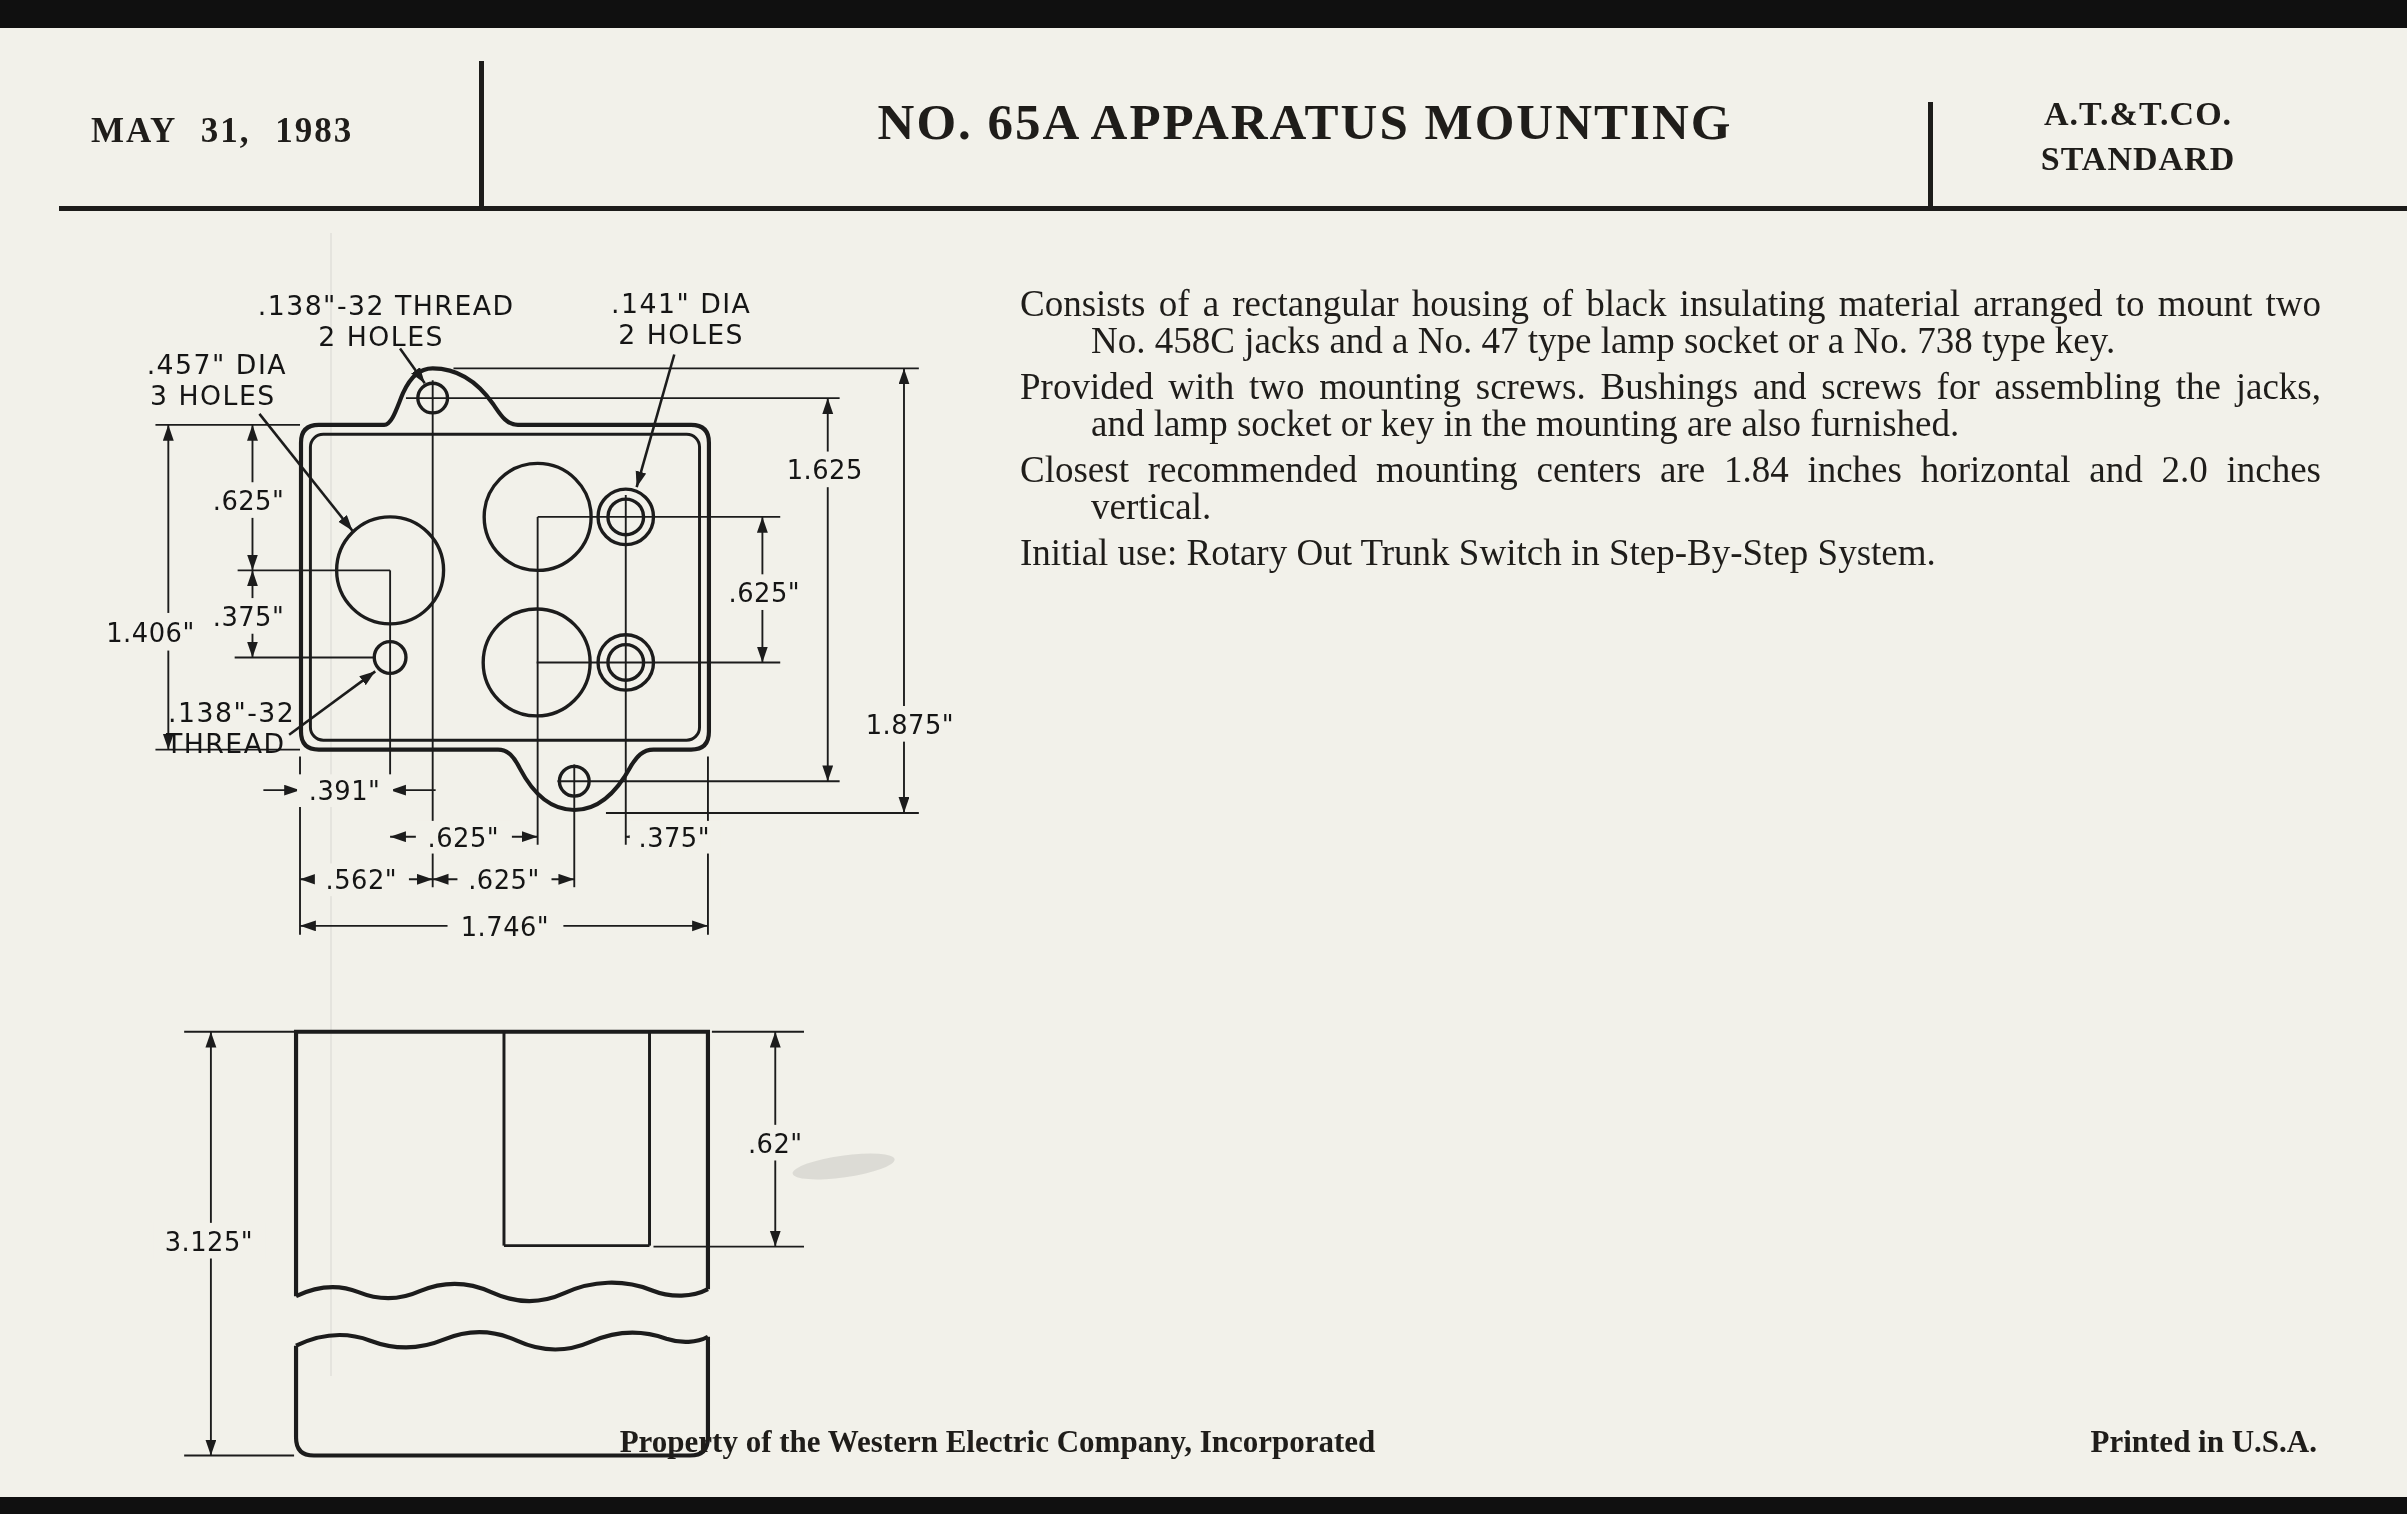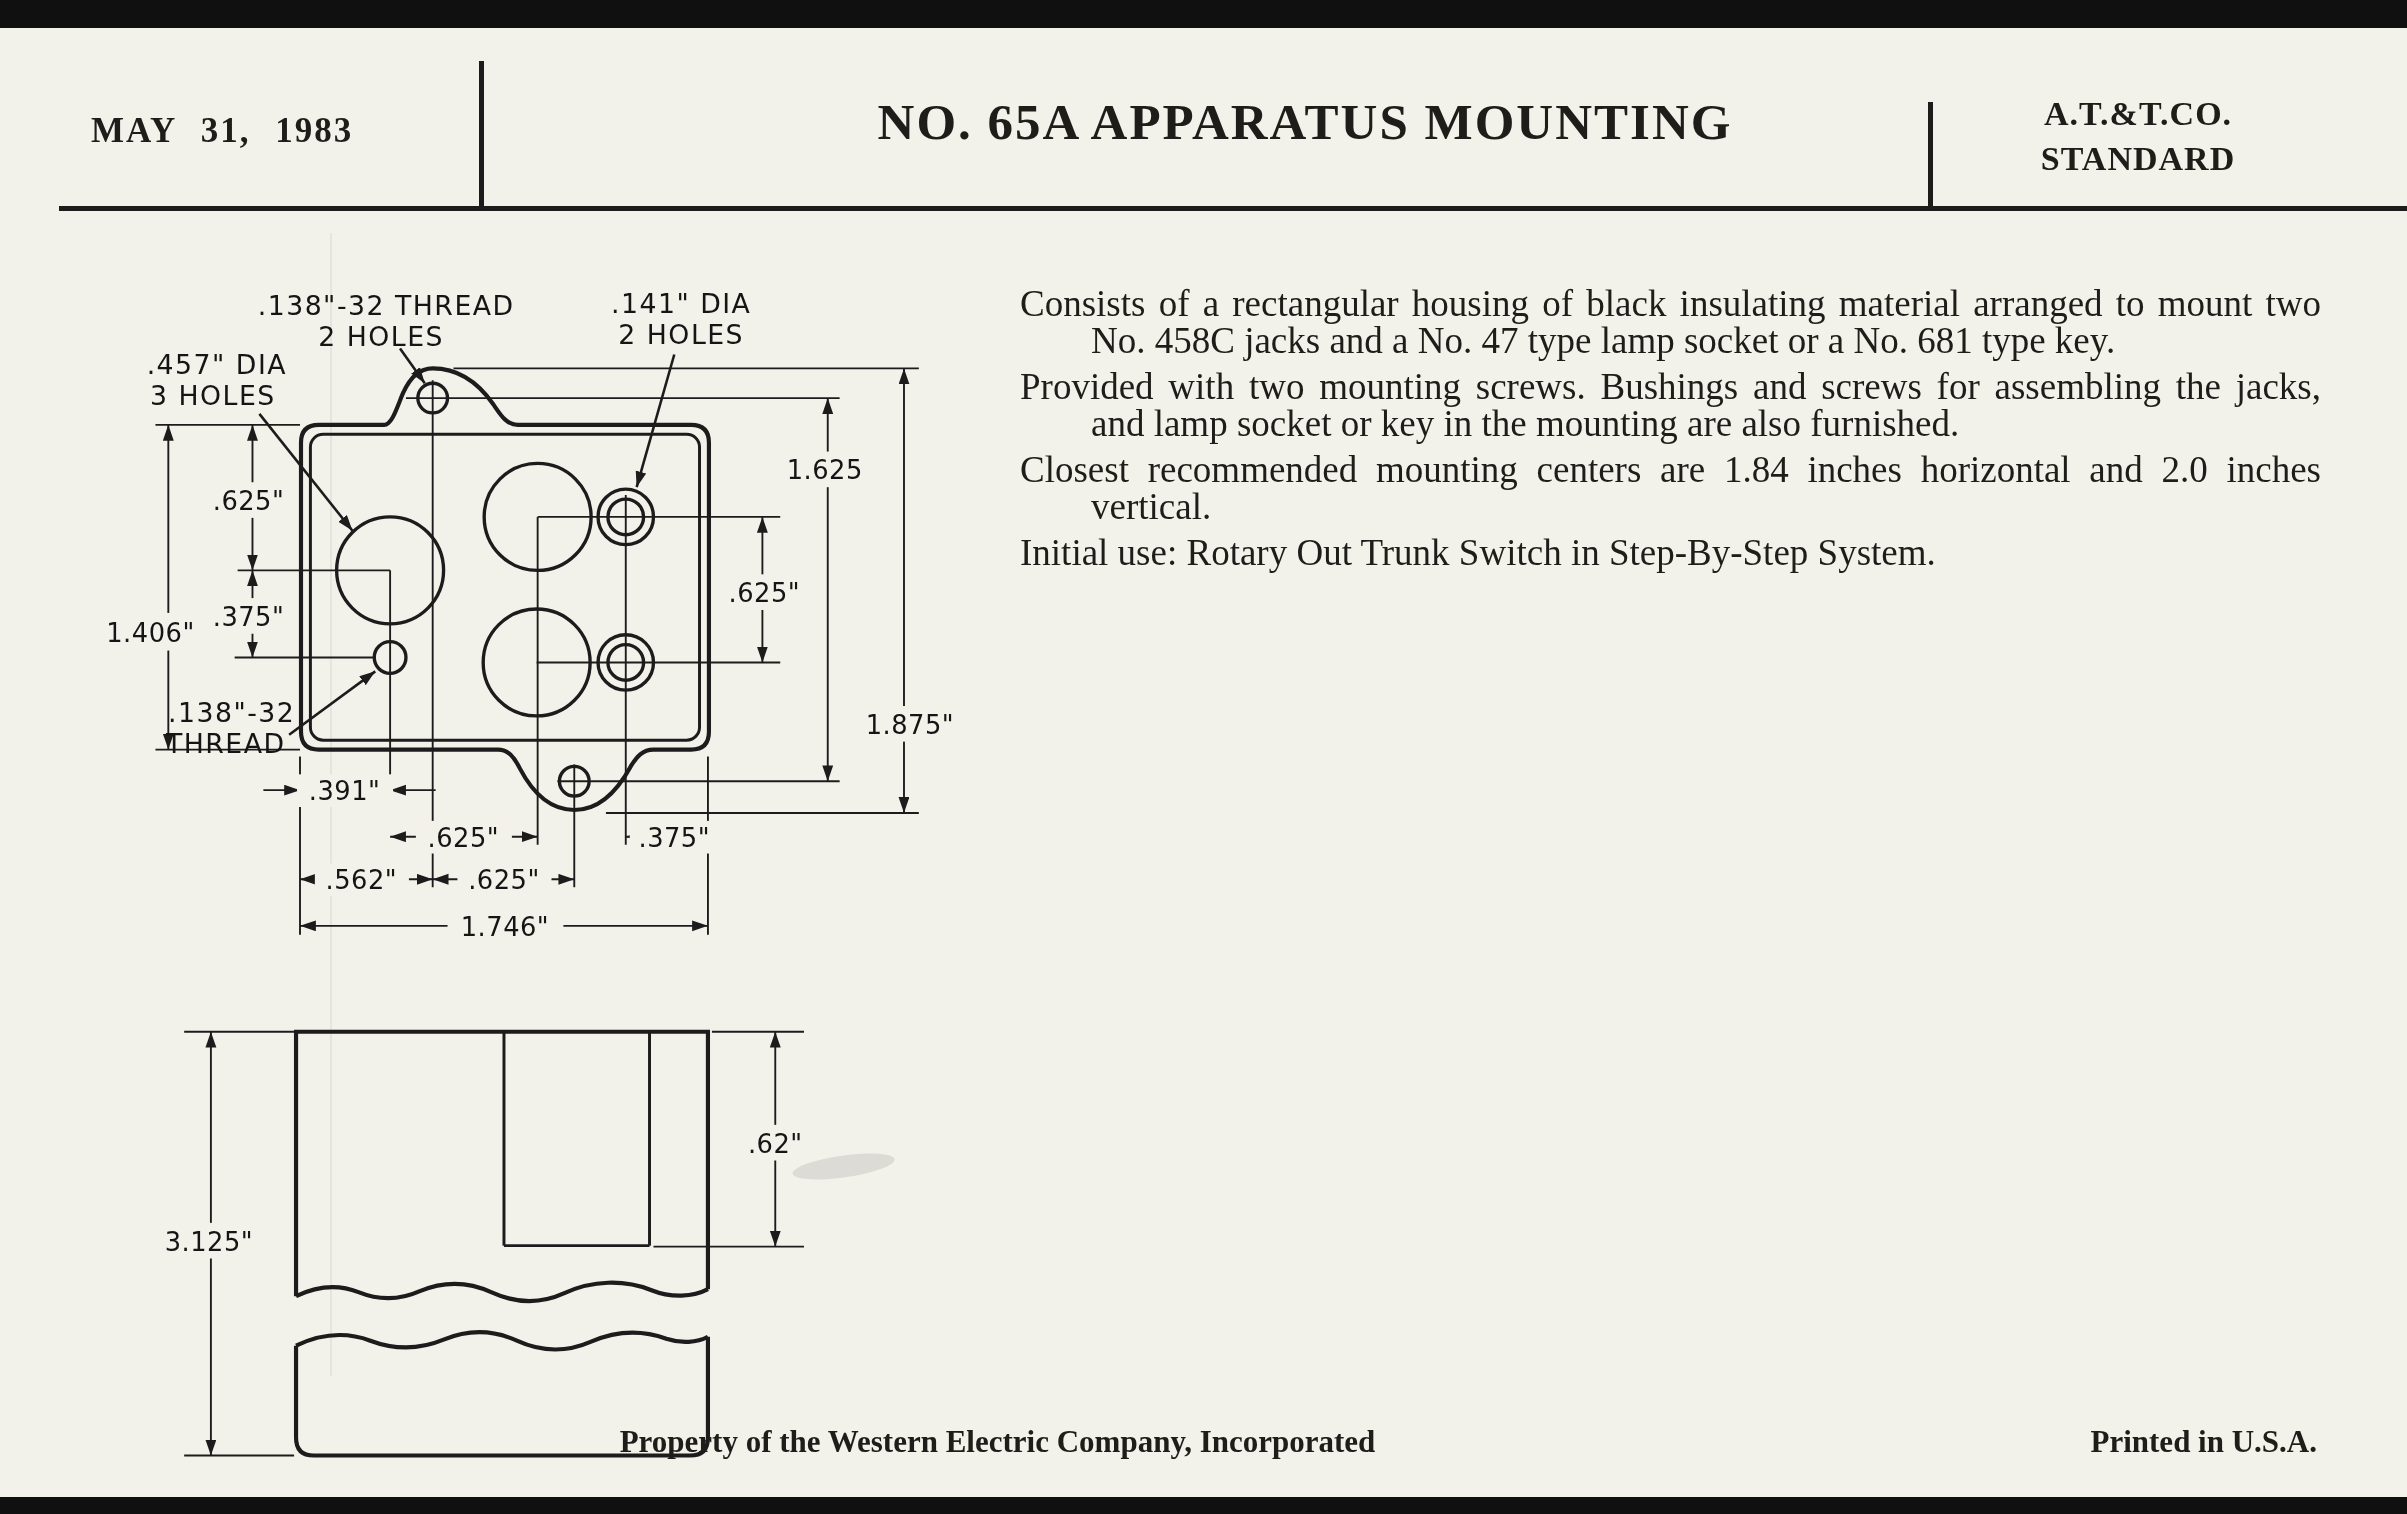--- a/index.html
+++ b/index.html
@@ -73,21 +73,21 @@
   <div class="title">NO. 65A APPARATUS MOUNTING</div>
   <div class="orgbox">
     <div>A.T.&amp;T.CO.</div>
     <div>STANDARD</div>
   </div>
   <div class="vdiv one"></div>
   <div class="vdiv two"></div>
   <div class="rule"></div>
 
   <div class="desc">
-    <p>Consists of a rectangular housing of black insulating material arranged to mount two No. 458C jacks and a No. 47 type lamp socket or a No. 681 type key.</p>
+    <p>Consists of a rectangular housing of black insulating material arranged to mount two No. 458C jacks and a No. 47 type lamp socket or a No. 738 type key.</p>
     <p>Provided with two mounting screws. Bushings and screws for assembling the jacks, and lamp socket or key in the mounting are also furnished.</p>
     <p>Closest recommended mounting centers are 1.84 inches horizontal and 2.0 inches vertical.</p>
     <p>Initial use: Rotary Out Trunk Switch in Step-By-Step System.</p>
   </div>
 
   <svg class="drawing" width="2408" height="1515" viewBox="0 0 2432 1530">
     <defs>
       <marker id="arr" markerWidth="18" markerHeight="13" refX="16" refY="5.5" orient="auto-start-reverse" markerUnits="userSpaceOnUse">
         <path d="M0,0 L16,5.5 L0,11 Z" fill="#1c1c1c"></path>
       </marker>

